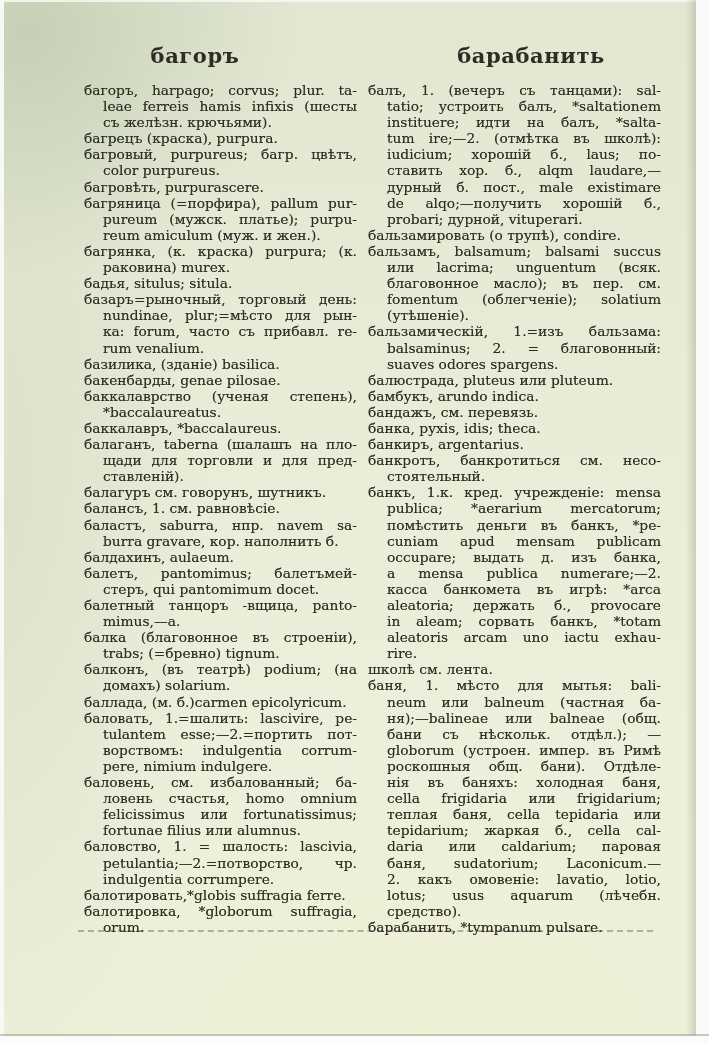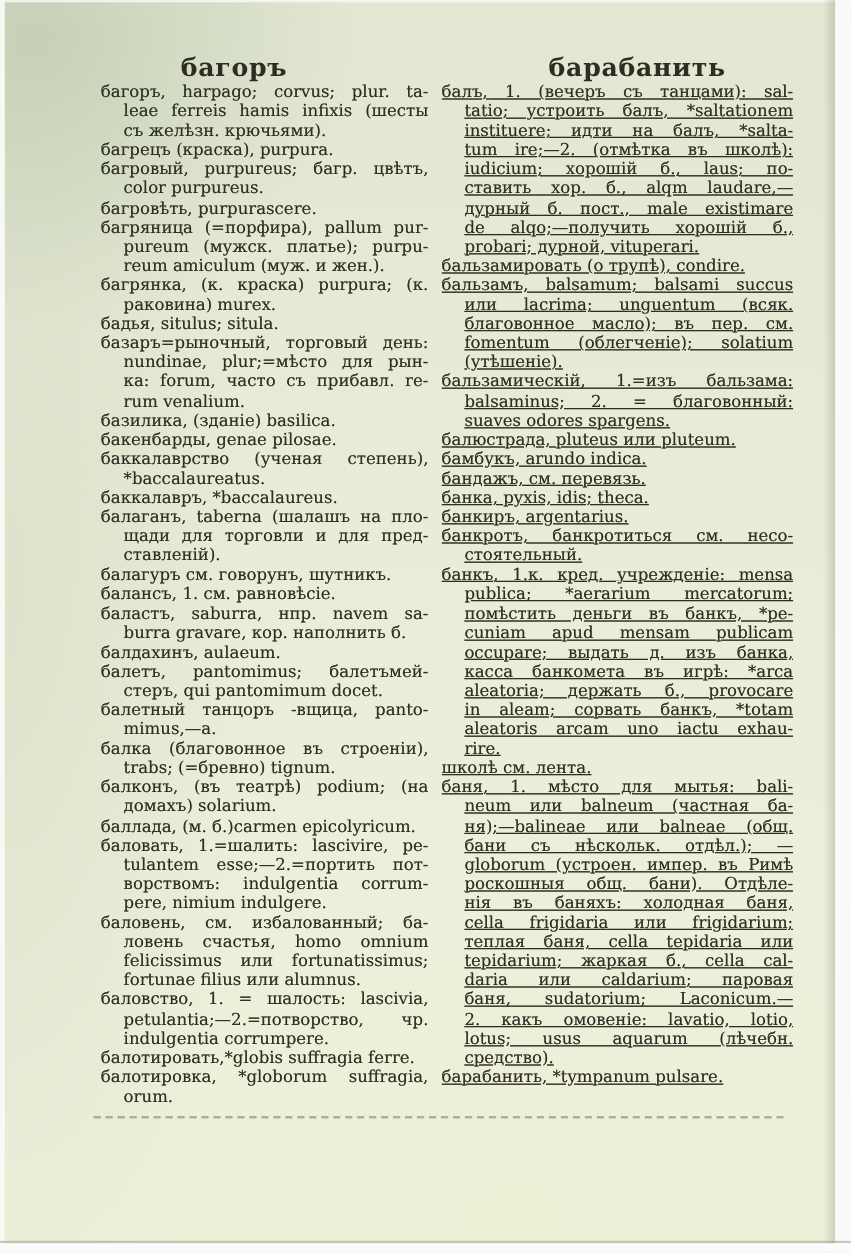--- a/index.html
+++ b/index.html
@@ -38,29 +38,29 @@
     font-weight: bold;
     color: #2e2c24;
     text-align: center;
     letter-spacing: 0.6px;
   }
   .running-head.left  { left: 100px; width: 190px; }
   .running-head.right { left: 426px; width: 210px; }
 
   .col {
     position: absolute;
-    top: 69px;
+    top: 82px;
     font-size: 13.8px;
     line-height: 16.1px;
     color: #2f2d25;
     text-shadow: 0 0 0.4px rgba(47,45,37,0.55);
     overflow: hidden;
   }
   .col.left  { left: 84px;  width: 273px; height: 860px; }
-  .col.right { left: 368px; width: 293px; height: 860px; text-decoration: underline; }
+  .col.right { left: 368px; width: 293px; height: 860px; }
 
   .line { height: 16.1px; text-align: left; }
   .line.cont { padding-left: 19px; }
   .line.j { text-align: justify; -moz-text-align-last: justify; text-align-last: justify; }
 </style>
 </head>
 <body>
 
 <div class="page">
   <div class="edge-top"></div>
@@ -228,20 +228,21 @@
       <div class="entry">
         <div class="line j">банкротъ, банкротиться см. несо-</div>
         <div class="line cont">стоятельный.</div>
       </div>
       <div class="entry">
         <div class="line j">банкъ, 1.к. кред. учрежденіе: mensa</div>
         <div class="line cont j">publica; *aerarium mercatorum;</div>
         <div class="line cont j">помѣстить деньги въ банкъ, *pe-</div>
         <div class="line cont j">cuniam apud mensam publicam</div>
         <div class="line cont j">occupare; выдать д. изъ банка,</div>
+        <div class="line cont j">a mensa publica numerare;—2.</div>
         <div class="line cont j">касса банкомета въ игрѣ: *arca</div>
         <div class="line cont j">aleatoria; держать б., provocare</div>
         <div class="line cont j">in aleam; сорвать банкъ, *totam</div>
         <div class="line cont j">aleatoris arcam uno iactu exhau-</div>
         <div class="line cont">rire.</div>
       </div>
       <div class="entry">
         <div class="line">школѣ см. лента.</div>
       </div>
       <div class="entry">

